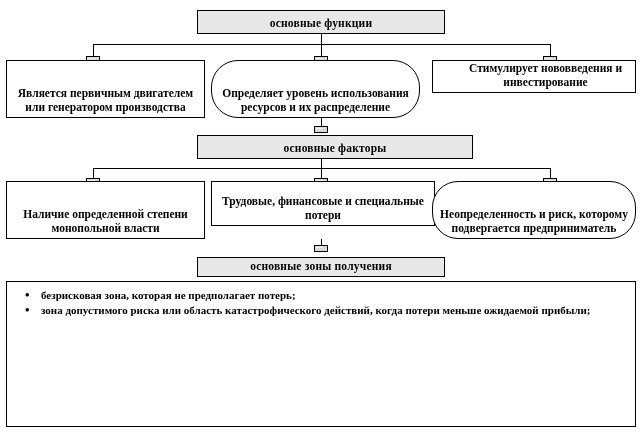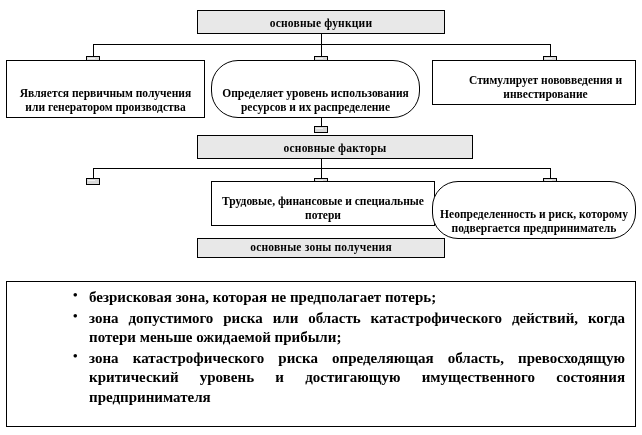--- a/index.html
+++ b/index.html
@@ -48,26 +48,25 @@
     padding: 6px 8px 4px 8px;
   }
   ul.bullets {
     margin: 0;
     padding: 0 2px 0 26px;
     list-style: none;
   }
   ul.bullets li {
     position: relative;
     font-weight: bold;
-    font-size: 15px;
+    font-size: 11px;
     line-height: 1.30;
     color: #000000;
     text-align: justify;
     margin-bottom: 1px;
-    margin-left: 48px;
   }
   ul.bullets li::before {
     content: "\2022";
     position: absolute;
     left: -16px;
     top: -1px;
     font-size: 13px;
   }
   .chip {
     position: absolute;
@@ -109,60 +108,62 @@
   <div class="vline" style="left:321px; top:34px; height:10px;"></div>
   <div class="hline" style="left:93px; top:44px; width:457px;"></div>
   <div class="vline" style="left:93px; top:44px; height:16px;"></div>
   <div class="vline" style="left:321px; top:44px; height:16px;"></div>
   <div class="vline" style="left:550px; top:44px; height:16px;"></div>
   <div class="chip" style="left:86px; top:56px;"></div>
   <div class="chip" style="left:314px; top:56px;"></div>
   <div class="chip" style="left:543px; top:56px;"></div>
 
   <div class="box cell" style="left:6px; top:60px; width:199px; height:58px;">
-    <span>Является первичным получения или генератором производства</span>
+    <span>Является первичным двигателем или генератором производства</span>
   </div>
   <div class="box cell" style="left:211px; top:60px; width:209px; height:58px;border-radius:27px;">
     <span>Определяет уровень использования ресурсов и их распределение</span>
   </div>
-  <div class="box cell" style="left:432px; top:60px; width:204px; height:45px;padding-left:27px;">
+  <div class="box cell" style="left:432px; top:60px; width:204px; height:33px;padding-left:27px;">
     <span>Стимулирует нововведения и инвестирование</span>
   </div>
 
   <div class="vline" style="left:321px; top:118px; height:8px;"></div>
   <div class="chip" style="left:314px; top:126px;"></div>
 
   <div class="box hdr" style="left:197px; top:135px; width:276px; height:24px;">
     <span>основные факторы</span>
   </div>
 
   <div class="vline" style="left:321px; top:159px; height:9px;"></div>
   <div class="hline" style="left:93px; top:168px; width:457px;"></div>
   <div class="vline" style="left:93px; top:168px; height:14px;"></div>
   <div class="vline" style="left:321px; top:168px; height:14px;"></div>
   <div class="vline" style="left:550px; top:168px; height:14px;"></div>
   <div class="chip" style="left:86px; top:178px;"></div>
   <div class="chip" style="left:314px; top:178px;"></div>
   <div class="chip" style="left:543px; top:178px;"></div>
 
+  <div class="box cell" style="left:6px; top:181px; width:199px; height:58px;">
+    <span>Наличие определенной степени монопольной власти</span>
+  </div>
   <div class="box cell" style="left:211px; top:181px; width:224px; height:45px;">
     <span>Трудовые, финансовые и специальные потери</span>
   </div>
   <div class="box cell" style="left:432px; top:181px; width:204px; height:58px;border-radius:26px;">
     <span>Неопределенность и риск, которому подвергается предприниматель</span>
   </div>
 
   <div class="vline" style="left:321px; top:239px; height:6px;"></div>
   <div class="chip" style="left:314px; top:245px;"></div>
 
-  <div class="box hdr" style="left:197px; top:238px; width:248px; height:20px;">
+  <div class="box hdr" style="left:197px; top:257px; width:248px; height:20px;">
     <span>основные зоны получения</span>
   </div>
 
   <div class="list-box" style="left:6px; top:281px; width:630px; height:146px;">
     <ul class="bullets">
       <li>безрисковая зона, которая не предполагает потерь;</li>
       <li>зона допустимого риска или область катастрофического действий, когда потери меньше ожидаемой прибыли;</li>
-      <li>зона катастрофического риска определяющая область, превосходящую критический уровень и достигающую имущественного состояния предпринимателя</li>
     </ul>
   </div>
 
 </div>
 
 </body></html>

